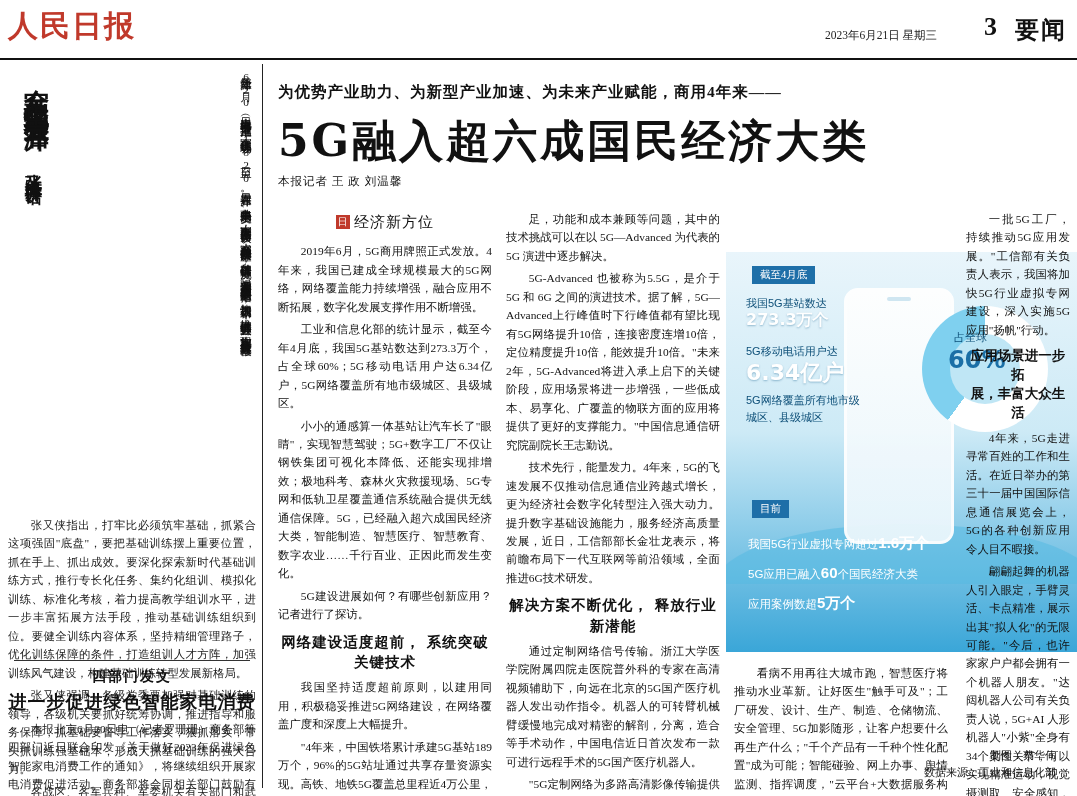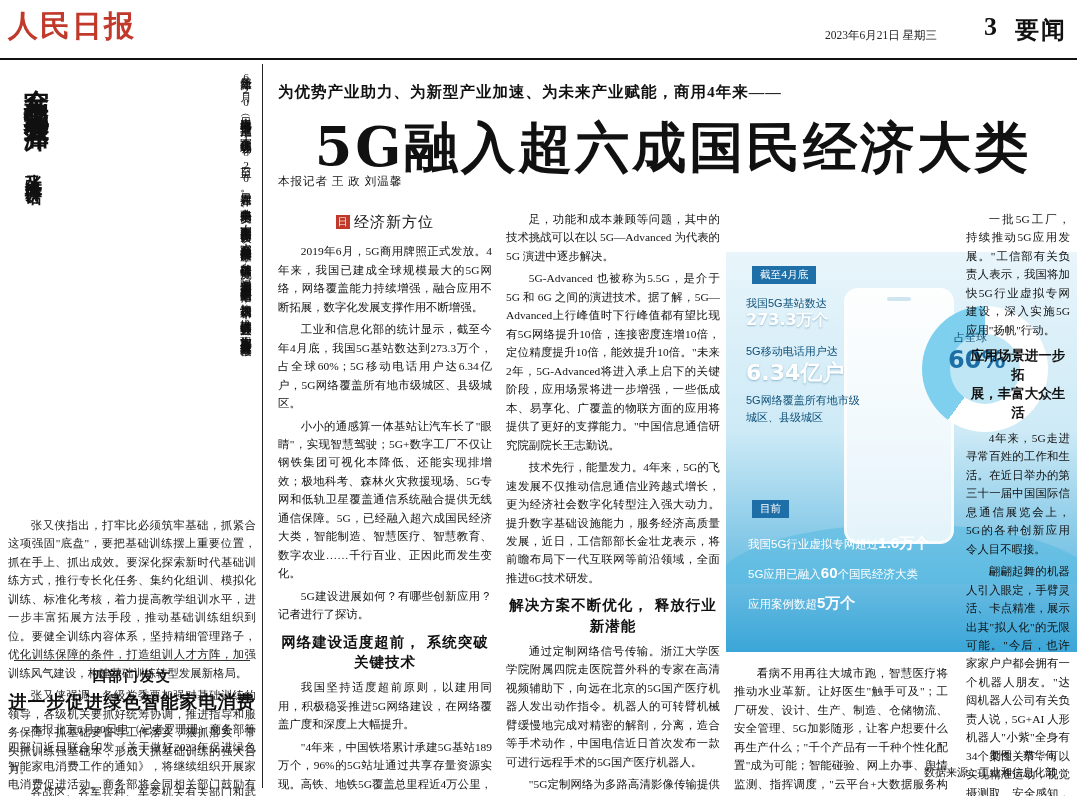--- a/index.html
+++ b/index.html
@@ -109,22 +109,22 @@
   .main{
     position:absolute;left:268px;top:64px;width:800px;height:724px;
   }
   .kicker{
     position:absolute;left:10px;top:18px;width:780px;
     font-size:15.5px;font-weight:bold;letter-spacing:1px;color:#111;
   }
   .headline{
     position:absolute;left:10px;top:48px;width:790px;
     font-family:"DejaVu Serif", serif;
-    font-size:54px;font-weight:bold;letter-spacing:3px;color:#111;
-    text-align:center;
+    font-size:44px;font-weight:bold;letter-spacing:3px;color:#111;
+    text-align:left;
   }
   .byline{
     position:absolute;left:10px;top:110px;width:790px;text-align:left;
     font-size:11.5px;color:#111;letter-spacing:1px;
   }
 
   
   .tcol{
     position:absolute;top:146px;width:214px;
     font-size:11.4px;line-height:1.62;text-align:justify;color:#111;
@@ -166,21 +166,21 @@
     border:3px solid #ffffff;border-radius:14px;
     background:linear-gradient(180deg,#ffffff 0%,#eaf6fc 100%);
     opacity:.95;
   }
   .info .phone-notch{
     position:absolute;left:40px;top:6px;width:24px;height:4px;border-radius:2px;background:#cfe6f1;
   }
   .info .tag-dark{
     position:absolute;
     background:#1e6fa8;color:#fff;font-size:10.5px;padding:2px 8px;white-space:nowrap;
-    font-family:Liberation Mono, monospace;
+    font-family:Liberation Serif, serif;
   }
   .info .stat-label{
     position:absolute;color:#0d4f78;font-size:11px;white-space:nowrap;
     font-family:"Liberation Sans",sans-serif;
   }
   .info .stat-big{
     position:absolute;color:#ffffff;font-weight:bold;white-space:nowrap;
     font-family:"DejaVu Sans",sans-serif;
     text-shadow:0 1px 2px rgba(0,80,130,.35);
   }

